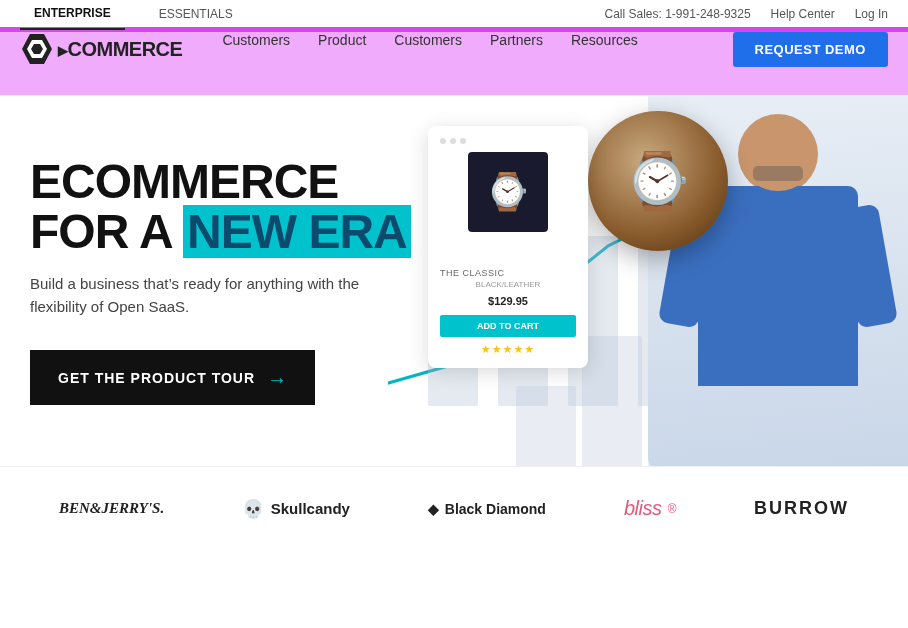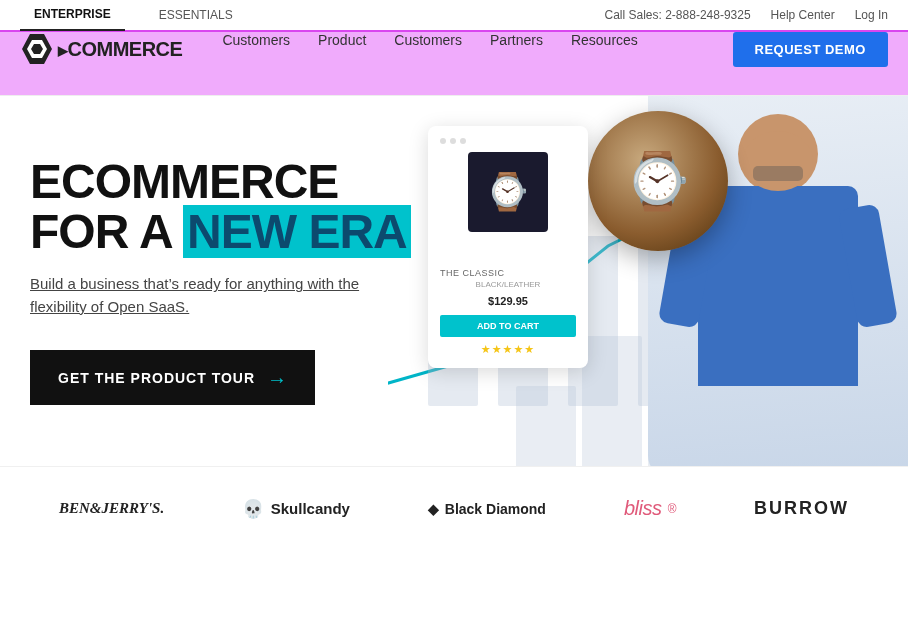--- a/index.html
+++ b/index.html
@@ -1,21 +1,21 @@
 <!DOCTYPE html>
 <html><head>
   <meta charset="utf-8">
   <style>
     * { margin: 0; padding: 0; box-sizing: border-box; }
     body { font-family: 'Arial', sans-serif; background: #fff; width: 908px; overflow-x: hidden; }
 
     
     .top-bar {
       background: #fff;
-      border-bottom: 2px solid #d946ef;
+      border-bottom: 5px solid #d946ef;
       display: flex;
       align-items: center;
       justify-content: space-between;
       padding: 0 20px;
       height: 32px;
       font-size: 12px;
       color: #333;
     }
     .top-bar-left { display: flex; gap: 20px; }
     .top-bar-tab {
@@ -111,21 +111,20 @@
       color: #0c4a6e;
       display: inline;
       padding: 0 4px;
     }
     .hero-subtitle {
       font-size: 15px;
       color: #444;
       line-height: 1.5;
       margin-bottom: 32px;
       max-width: 360px;
-      text-decoration: underline;
     }
     .hero-cta-section {
       background: #111;
       display: inline-flex;
       align-items: center;
       padding: 16px 28px;
       cursor: pointer;
       gap: 12px;
     }
     .hero-cta-text {
@@ -306,21 +305,21 @@
   </style>
 </head>
 <body>
 
 <div class="top-bar">
   <div class="top-bar-left">
     <div class="top-bar-tab active">ENTERPRISE</div>
     <div class="top-bar-tab">ESSENTIALS</div>
   </div>
   <div class="top-bar-right">
-    <span>Call Sales: 2-888-248-9325</span>
+    <span>Call Sales: 1-991-248-9325</span>
     <a>Help Center</a>
     <a>Log In</a>
   </div>
 </div>
 
 <nav class="nav">
   <div class="nav-logo">
     <svg class="logo-icon" viewBox="0 0 34 34" fill="none">
       <polygon points="10,2 24,2 32,17 24,32 10,32 2,17" fill="#222"></polygon>
       <polygon points="12,8 22,8 27,17 22,26 12,26 7,17" fill="#fff"></polygon>

